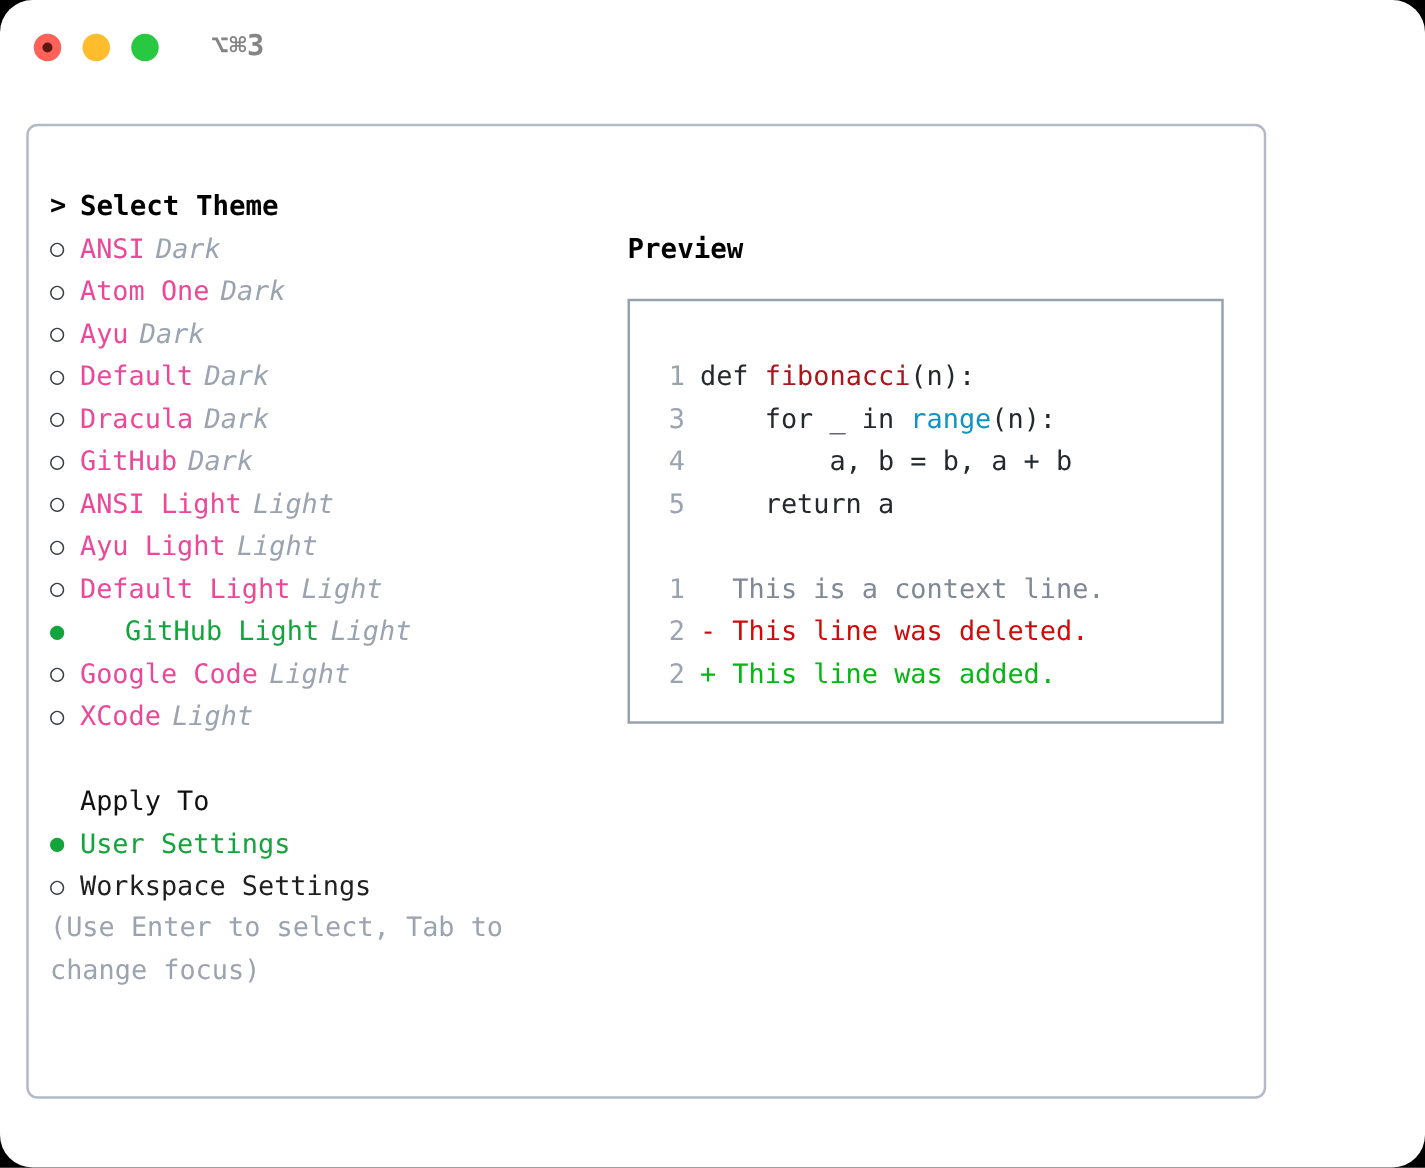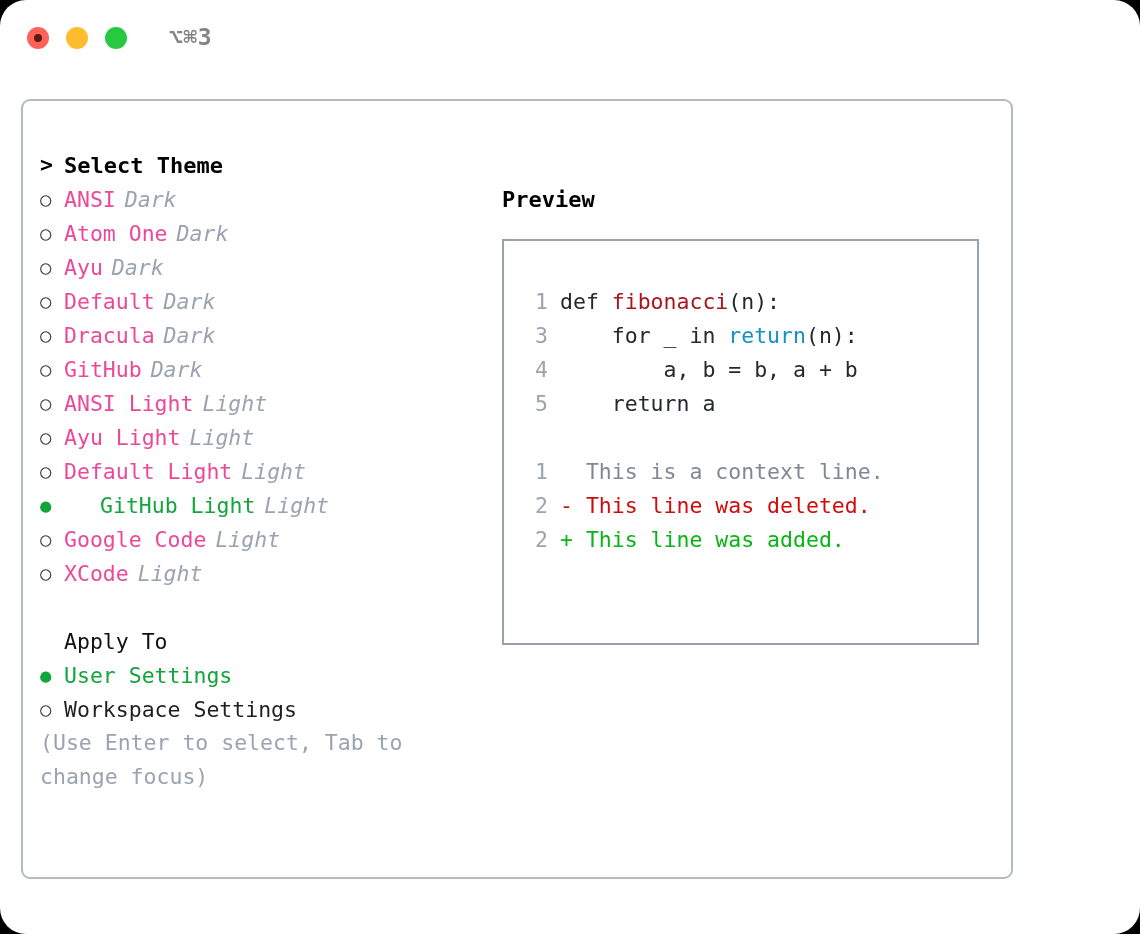--- a/index.html
+++ b/index.html
@@ -158,21 +158,21 @@
     font-size: 22px;
     font-weight: bold;
     color: #000000;
     height: 34px;
     line-height: 34px;
     white-space: pre;
   }
   .preview-box {
     margin-top: 22px;
     width: 477px;
-    height: 406px;
+    height: 340px;
     border: 2px solid #97a2b1;
     box-sizing: border-box;
     background: #ffffff;
     padding: 44px 0 4px 22px;
   }
   .code-line {
     height: 34px;
     line-height: 34px;
     font-size: 21.5px;
     white-space: pre;
@@ -249,21 +249,21 @@
 
       <div class="hint">(Use Enter to select, Tab to change focus)</div>
     </div>
 
     <div class="col-right">
       <div class="preview-title">Preview</div>
 
       <div class="preview-box">
         <div id="code-block">
             <div class="code-line"><span class="lnum">1</span><span class="tok-kw">def </span><span class="tok-fn">fibonacci</span><span class="tok-plain">(n):</span></div>
-            <div class="code-line"><span class="lnum">3</span><span class="tok-plain">    for _ in </span><span class="tok-call">return</span><span class="tok-plain">(n):</span></div>
+            <div class="code-line"><span class="lnum">3</span><span class="tok-plain">    for _ in </span><span class="tok-call">range</span><span class="tok-plain">(n):</span></div>
             <div class="code-line"><span class="lnum">4</span><span class="tok-plain">        a, b = b, a + b</span></div>
             <div class="code-line"><span class="lnum">5</span><span class="tok-plain">    return a</span></div>
           </div>
         <div class="blank-line"></div>
         <div id="diff-block">
             <div class="code-line"><span class="lnum">1</span><span class="diff-ctx">  This is a context line.</span></div>
             <div class="code-line"><span class="lnum">2</span><span class="diff-del">- This line was deleted.</span></div>
             <div class="code-line"><span class="lnum">2</span><span class="diff-add">+ This line was added.</span></div>
           </div>
       </div>

